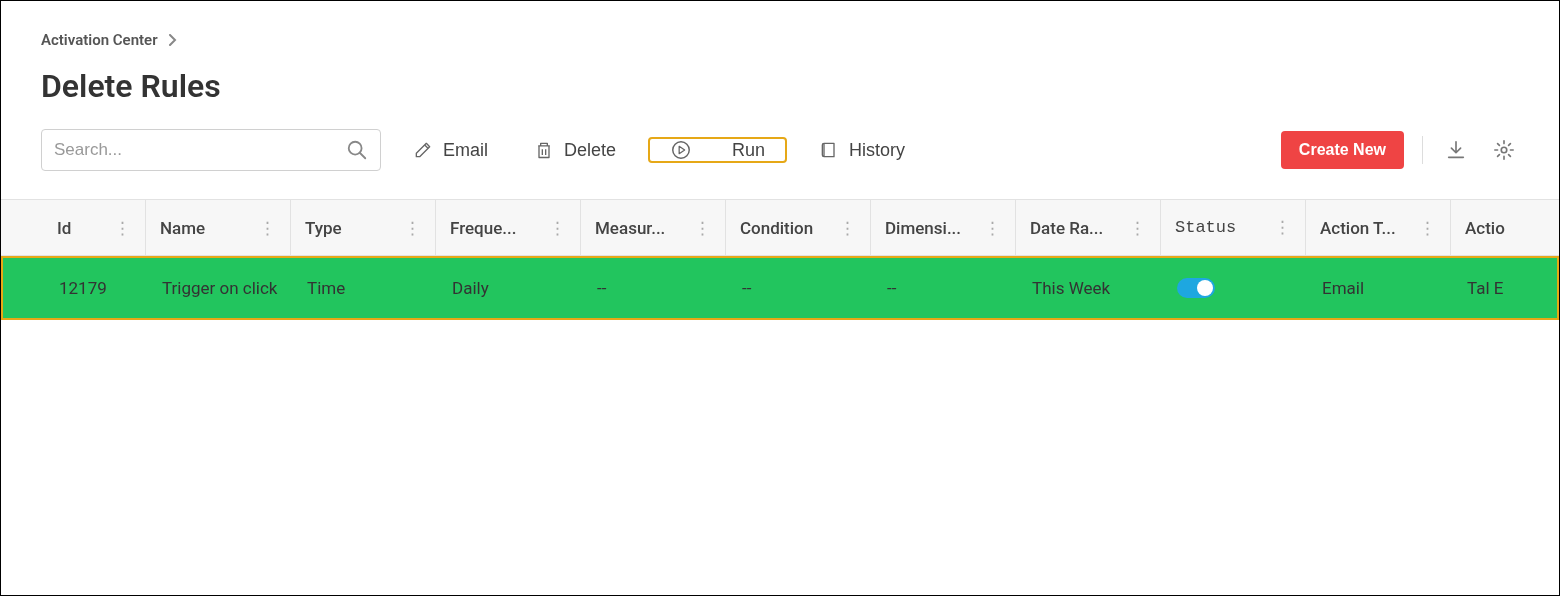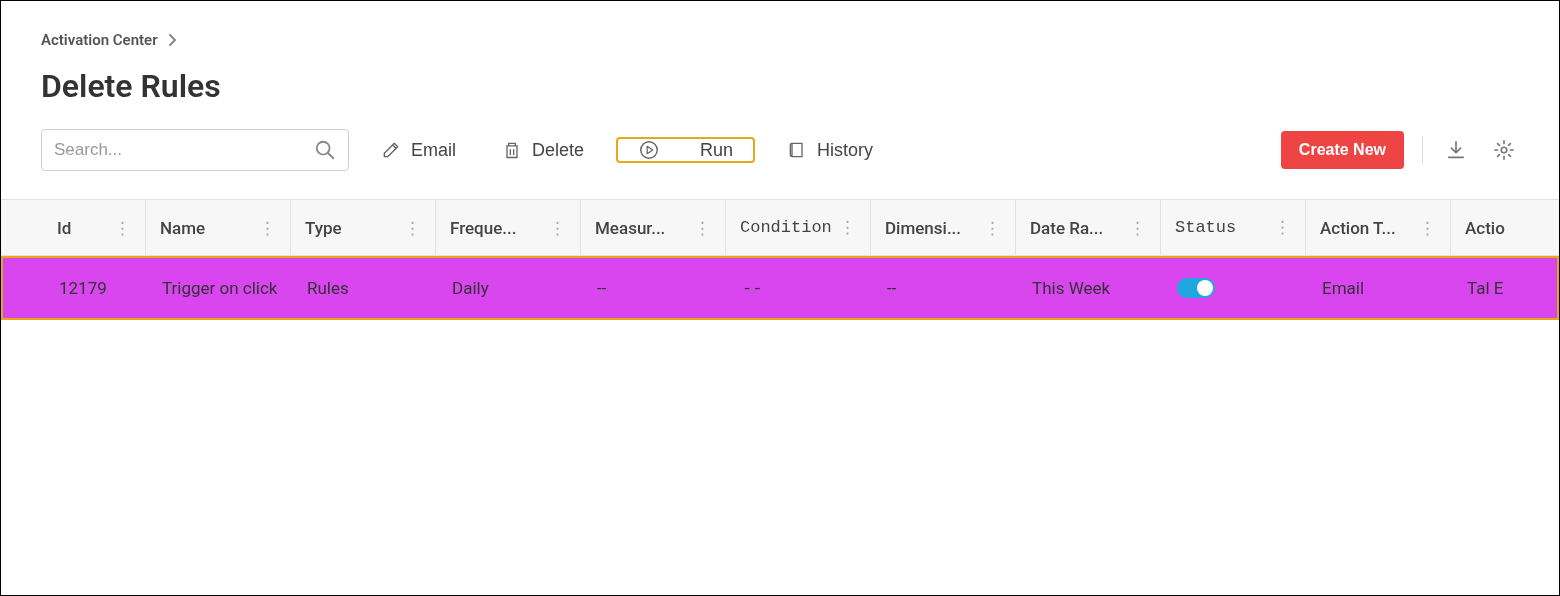--- a/index.html
+++ b/index.html
@@ -38,21 +38,21 @@
     display: flex;
     align-items: center;
     gap: 18px;
     margin-bottom: 28px;
   }
   .search-wrap {
     display: flex;
     align-items: center;
     border: 1px solid #d0d0d0;
     border-radius: 4px;
-    width: 308px;
+    width: 340px;
     height: 42px;
     padding: 0 12px;
   }
   .search-wrap input {
     border: none;
     outline: none;
     flex: 1;
     font-size: 17px;
     color: #333;
     background: transparent;
@@ -139,31 +139,31 @@
     margin-left: 6px;
   }
   .trow {
     display: flex;
     align-items: stretch;
     height: 64px;
     font-size: 17px;
     color: #333;
   }
   .trow.selected {
-    background: #d946ef;
+    background: #22c55e;
     border: 2px solid #e6a817;
   }
   
   .col-id { width: 145px; padding-left: 56px; }
   .trow .col-id { padding-left: 56px; }
   .col-name { width: 145px; }
   .col-type { width: 145px; }
   .col-freq { width: 145px; }
   .col-meas { width: 145px; }
-  .col-cond { width: 145px; font-family: Liberation Mono, monospace; }
+  .col-cond { width: 145px; }
   .col-dim { width: 145px; }
   .col-date { width: 145px; }
   .col-status { width: 145px; font-family: Liberation Mono, monospace; }
   .col-atype { width: 145px; }
   .col-actio { width: 100px; }
   
   .toggle {
     width: 38px;
     height: 20px;
     background: #1ea7e0;
@@ -311,21 +311,21 @@
           <span class="dots">⋮</span>
         </div>
       <div class="th col-actio" style="border-right:none">
           <span class="label">Actio</span>
         </div>
     </div>
 
     <div class="trow selected">
       <div class="td col-id">12179</div>
       <div class="td col-name">Trigger on click</div>
-      <div class="td col-type">Rules</div>
+      <div class="td col-type">Time</div>
       <div class="td col-freq">Daily</div>
       <div class="td col-meas">--</div>
       <div class="td col-cond">--</div>
       <div class="td col-dim">--</div>
       <div class="td col-date">This Week</div>
       <div class="td col-status">
         <div class="toggle"></div>
       </div>
       <div class="td col-atype">Email</div>
       <div class="td col-actio">Tal E</div>

